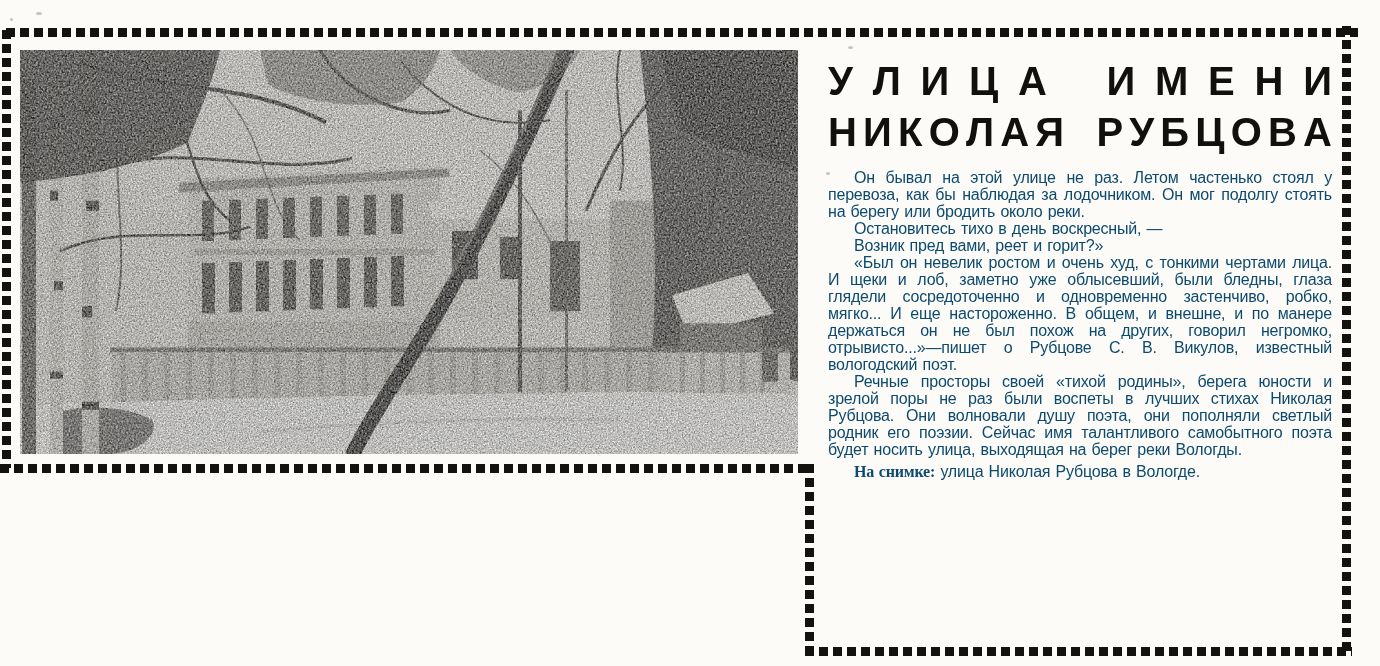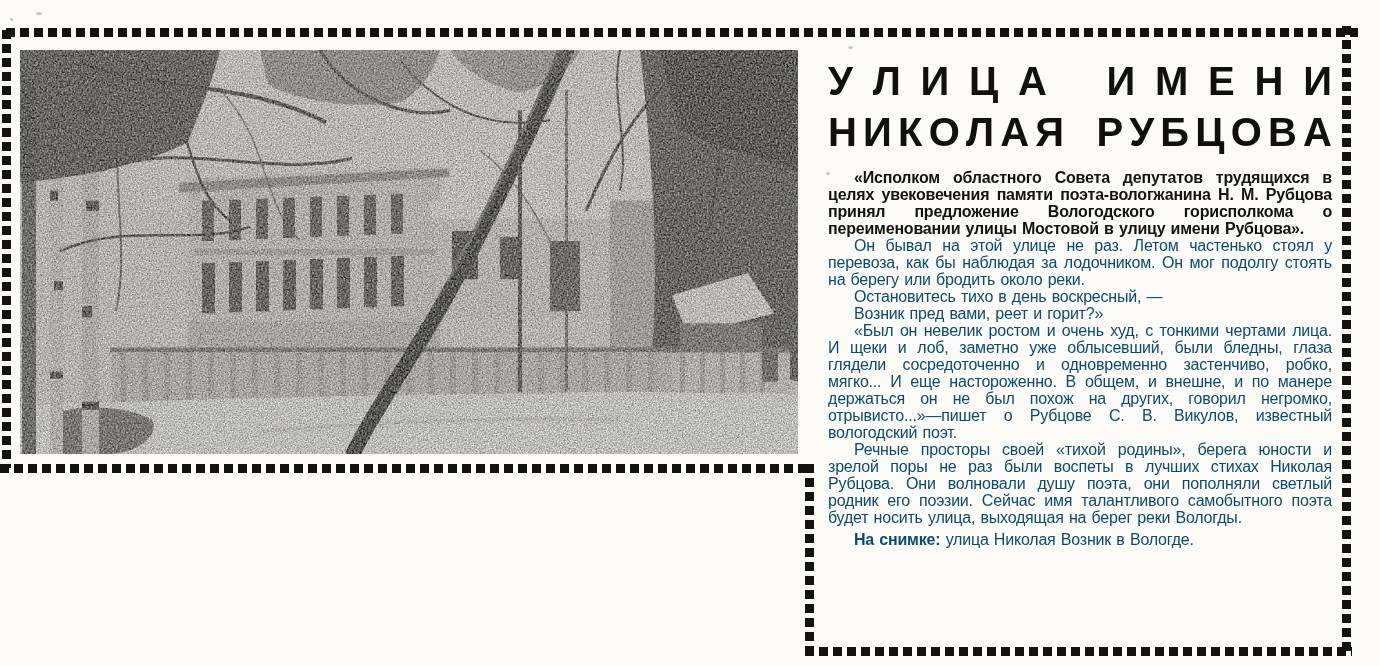--- a/index.html
+++ b/index.html
@@ -26,21 +26,21 @@
             color:#12100d;white-space:nowrap;}
   .headline span{display:inline-block;}
   #title2{margin-top:5px;}
   .body-block{margin-top:14px;}
   p{margin:0;font-size:16px;line-height:17px;text-align:justify;text-indent:26px;
     letter-spacing:-0.2px;word-spacing:1px;color:#0c4a6e;}
   p.lead{font-weight:700;color:#14120e;}
   p.verse{text-indent:0;padding-left:26px;text-align:left;}
   p.sig{text-align:right;font-weight:700;text-indent:0;padding-right:4px;}
   p.caption{margin-top:5px;}
-  p.caption b{font-weight:700;}
+  p.caption b{font-weight:700;font-family:Liberation Serif, serif;}
   p.credit{text-align:right;font-weight:700;text-indent:0;padding-right:34px;}
 
   .speck{position:absolute;background:#9b978f;border-radius:50%;opacity:.55;}
 </style>
 </head>
 <body>
 
 <div class="page">
 
   <div class="dash-h" id="border-top"></div>
@@ -237,23 +237,22 @@
         <span>Р</span>
         <span>У</span>
         <span>Б</span>
         <span>Ц</span>
         <span>О</span>
         <span>В</span>
         <span>А</span>
       </div>
 
     <div class="body-block">
-      <p class="lead">«Исполком областного Совета депутатов трудящихся в целях увековечения памяти поэта-вологжанина Н. М. Рубцова принял предложение Вологодского горисполкома о переименовании улицы Мостовой в улицу имени Рубцова».</p>
       <p class="body">Он бывал на этой улице не раз. Летом частенько стоял у перевоза, как бы наблюдая за лодочником. Он мог подолгу стоять на берегу или бродить около реки.</p>
       <p class="verse">Остановитесь тихо в день воскресный, —</p>
       <p class="verse">Возник пред вами, реет и горит?»</p>
       <p class="body">«Был он невелик ростом и очень худ, с тонкими чертами лица. И щеки и лоб, заметно уже облысевший, были бледны, глаза глядели сосредоточенно и одновременно застенчиво, робко, мягко... И еще настороженно. В общем, и внешне, и по манере держаться он не был похож на других, говорил негромко, отрывисто...»—пишет о Рубцове С. В. Викулов, известный вологодский поэт.</p>
       <p class="body">Речные просторы своей «тихой родины», берега юности и зрелой поры не раз были воспеты в лучших стихах Николая Рубцова. Они волновали душу поэта, они пополняли светлый родник его поэзии. Сейчас имя талантливого самобытного поэта будет носить улица, выходящая на берег реки Вологды.</p>
-      <p class="caption"><b>На снимке:</b>&nbsp;<span>улица Николая Возник в Вологде.</span></p>
+      <p class="caption"><b>На снимке:</b>&nbsp;<span>улица Николая Рубцова в Вологде.</span></p>
     </div>
   </div>
 
 </div>
 
 </body></html>

